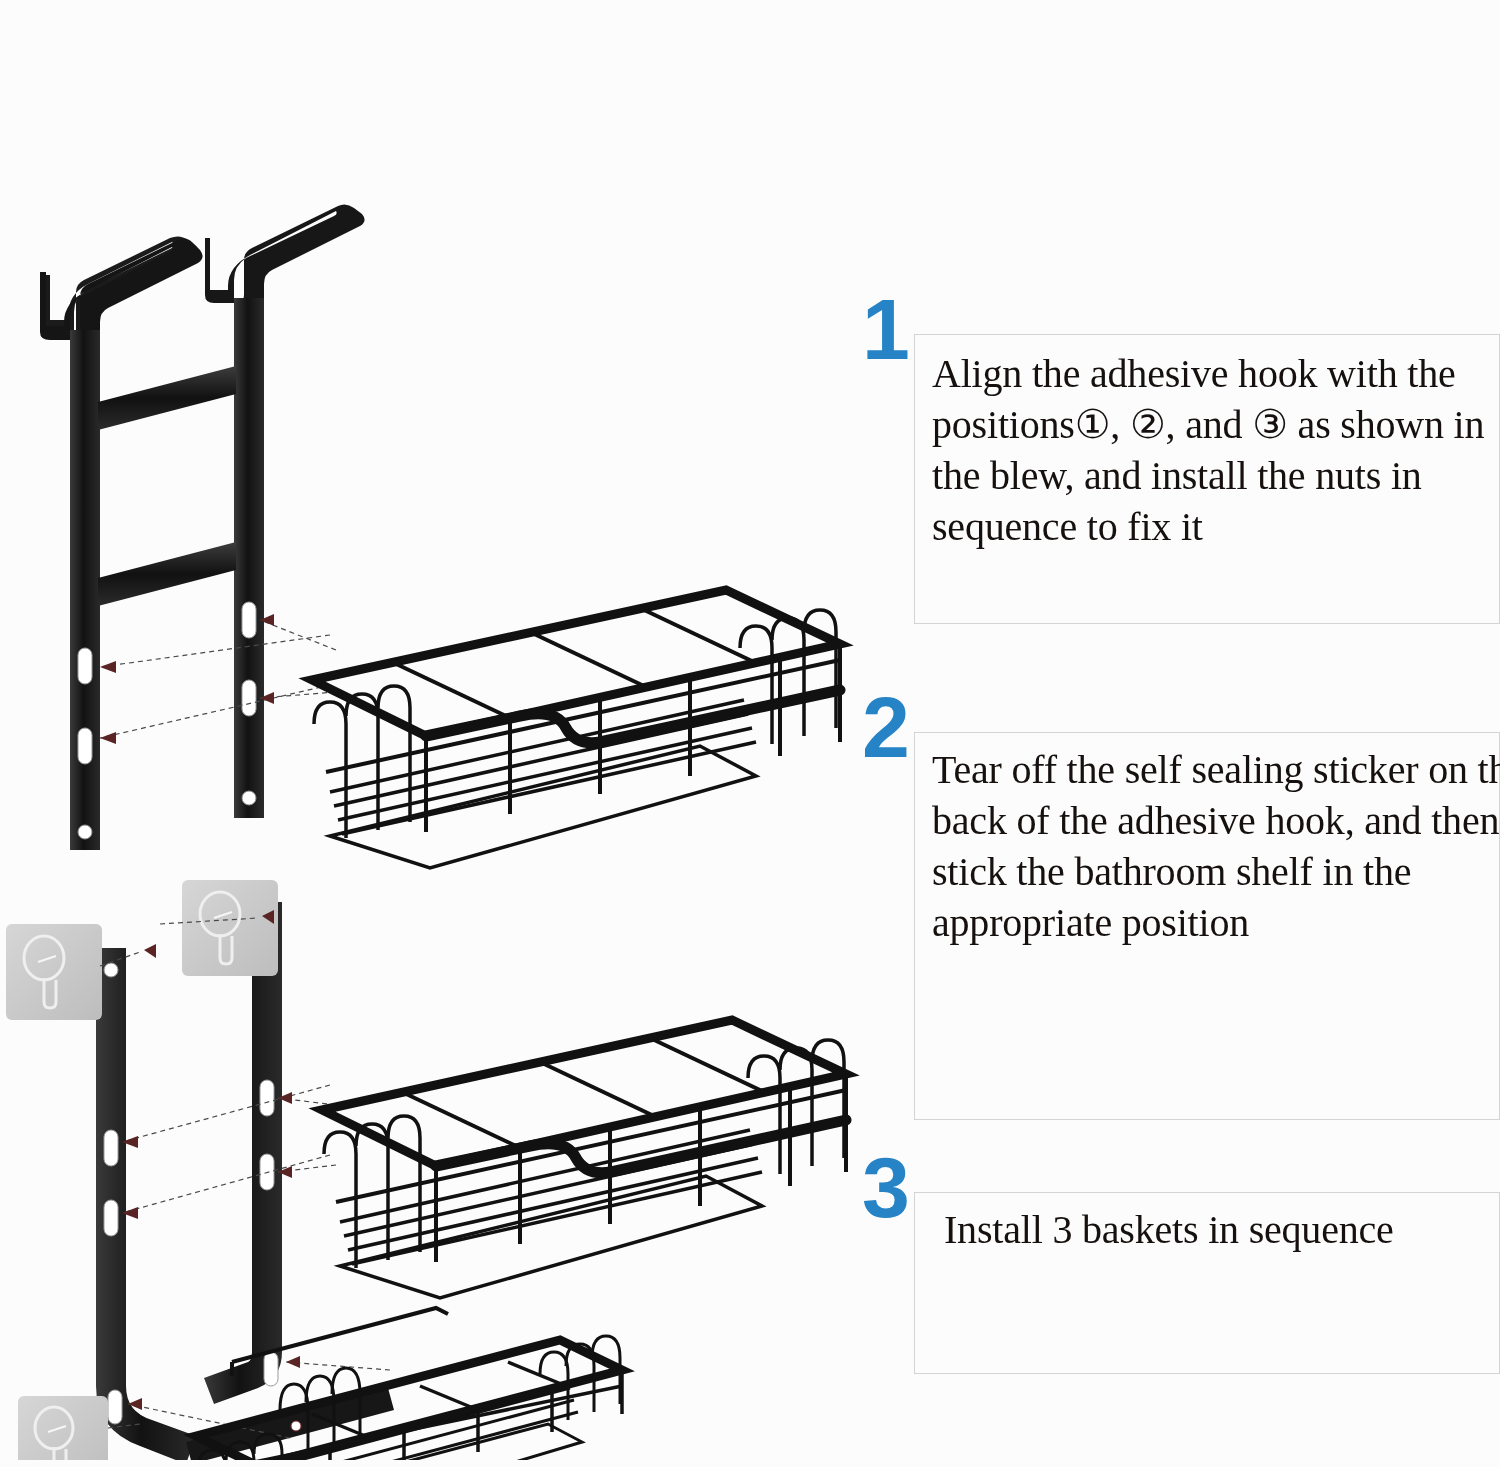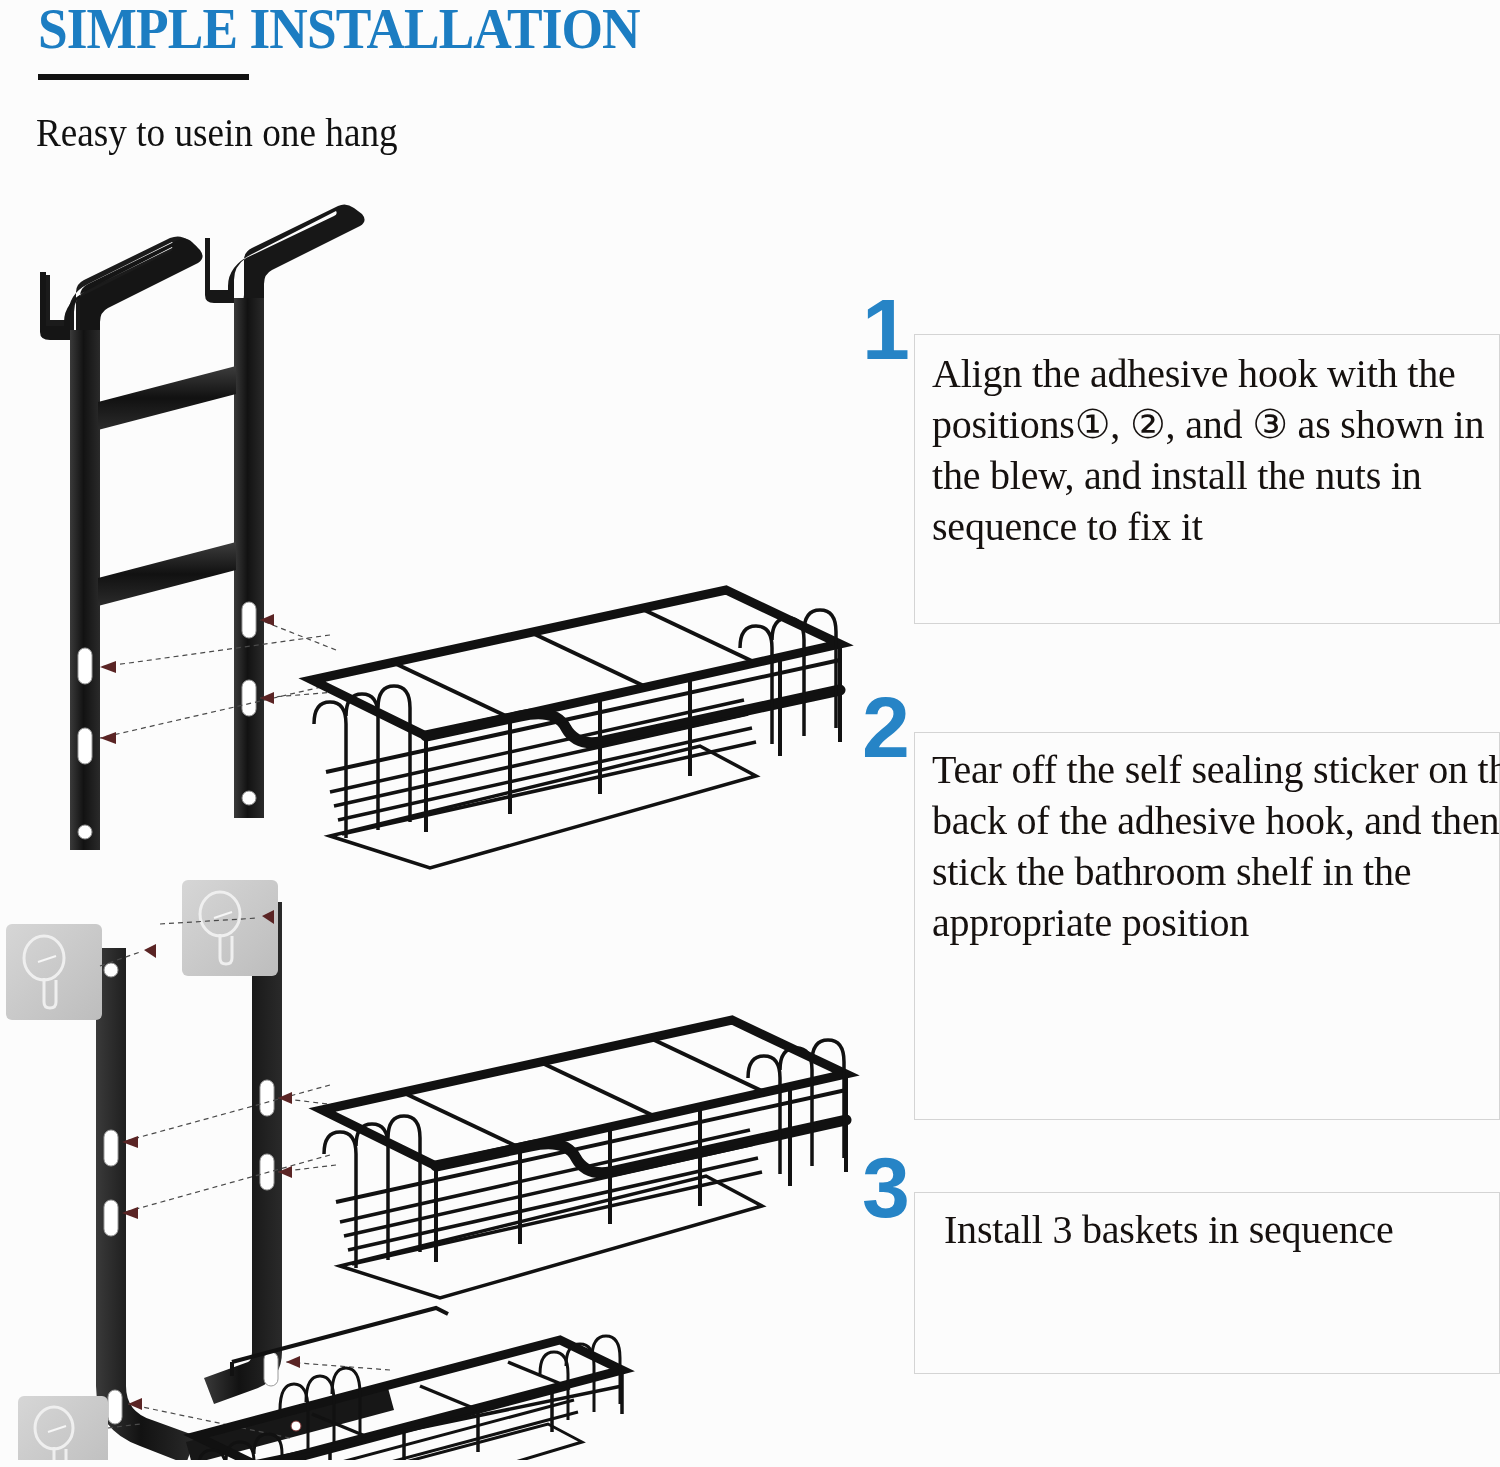--- a/index.html
+++ b/index.html
@@ -84,25 +84,20 @@
 
   
   .diagram{position:absolute;left:0;top:180px;width:870px;height:1280px;}
   .diagram svg{display:block;}
 </style>
 </head>
 <body style="background: rgb(252, 252, 252);">
 
 <div id="page">
 
-  <div class="hdr">
-    <div class="hdr-title" style="color: rgb(28, 125, 194);">SIMPLE INSTALLATION</div>
-    <div class="hdr-rule" style="background: rgb(17, 17, 17);"></div>
-    <div class="hdr-sub">Reasy to usein one hang</div>
-  </div>
 
   <div class="diagram">
     <svg width="870" height="1280" viewBox="0 0 870 1280" xmlns="http://www.w3.org/2000/svg">
       <defs>
         <linearGradient id="barGrad" x1="0" y1="0" x2="1" y2="0">
           <stop offset="0%" stop-color="#3a3a3a"></stop>
           <stop offset="45%" stop-color="#121212"></stop>
           <stop offset="100%" stop-color="#2a2a2a"></stop>
         </linearGradient>
         <linearGradient id="barGradH" x1="0" y1="0" x2="0" y2="1">

